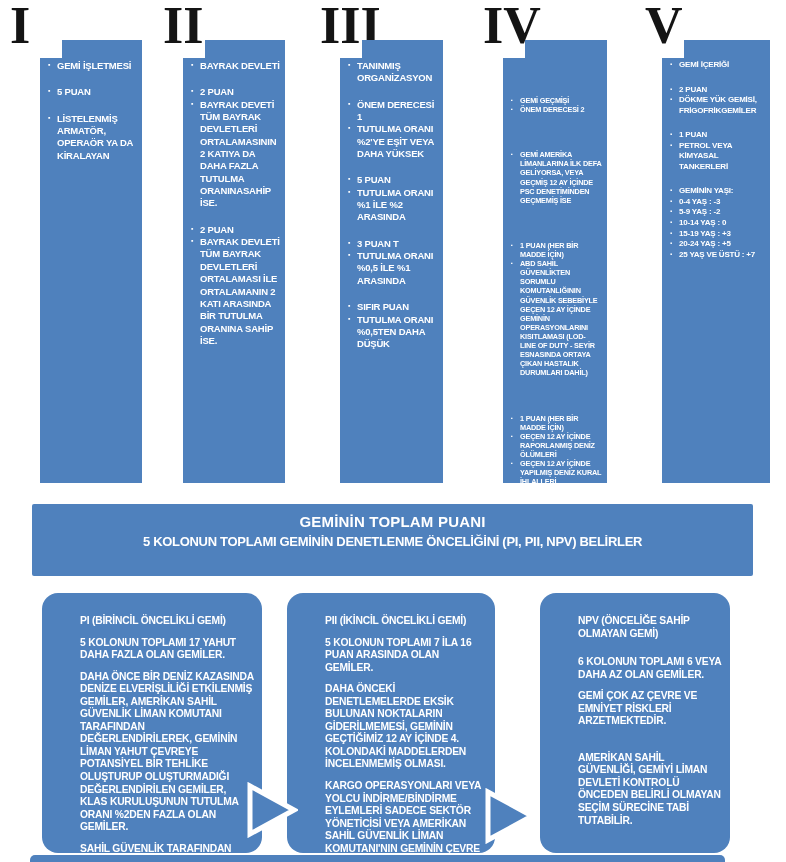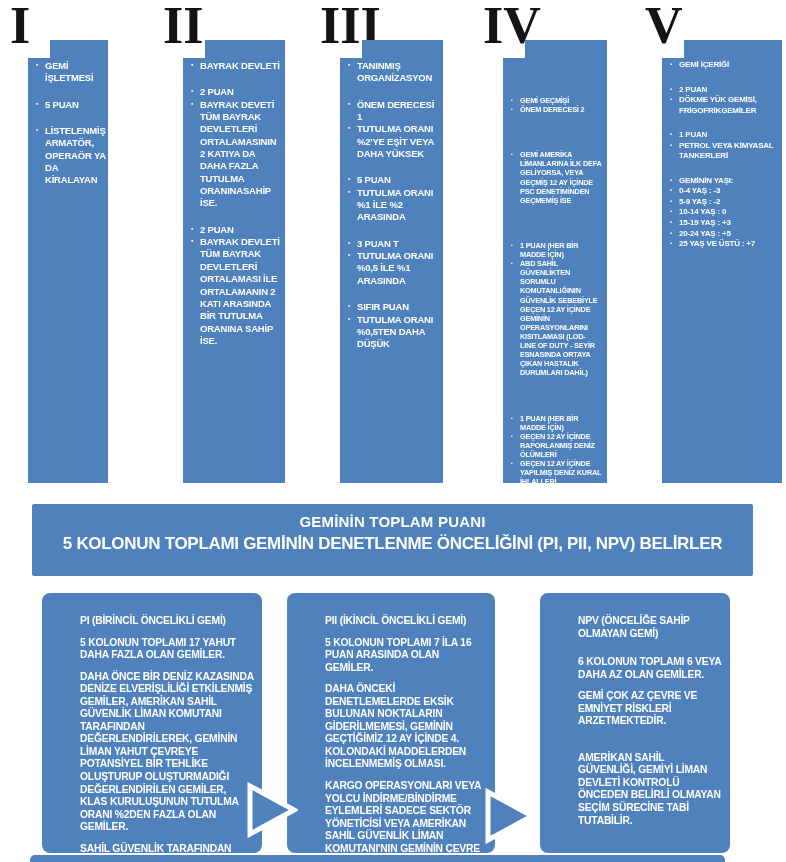--- a/index.html
+++ b/index.html
@@ -14,40 +14,40 @@
     position:absolute;top:0;
     font-family:"Liberation Serif",serif;font-weight:700;font-size:52px;line-height:1;
     color:#141414;
   }
   .colbox{
     position:absolute;top:40px;height:443px;box-sizing:border-box;
     background:var(--blue);color:#fff;font-weight:700;
     clip-path:polygon(0 18px,22px 18px,22px 0,100% 0,100% 100%,0 100%);
     padding:20px 5px 0 8px;letter-spacing:-0.2px;overflow:hidden;
   }
-  .col-1 .numeral{left:10px}  .col-1 .colbox{left:28px;width:80px;font-size:9.5px;line-height:1.3}
+  .col-1 .numeral{left:10px}  .col-1 .colbox{left:40px;width:102px;font-size:9.5px;line-height:1.3}
   .col-2 .numeral{left:163px} .col-2 .colbox{left:183px;width:102px;font-size:9.5px;line-height:1.3}
   .col-3 .numeral{left:320px} .col-3 .colbox{left:340px;width:103px;font-size:9.5px;line-height:1.3}
   .col-4 .numeral{left:483px} .col-4 .colbox{left:503px;width:104px;font-size:7.3px;line-height:1.25}
-  .col-5 .numeral{left:645px} .col-5 .colbox{left:662px;width:120px;font-size:8px;line-height:1.32}
+  .col-5 .numeral{left:645px} .col-5 .colbox{left:662px;width:108px;font-size:8px;line-height:1.32}
   .group{margin-bottom:14px;}
   .col-4 .group{margin-bottom:11px;margin-top:36px;}
   .bullet{display:grid;grid-template-columns:9px 1fr;align-items:start;}
   .marker{font-size:0.72em;transform:translateY(1px);}
   
   .banner{
     position:absolute;left:32px;top:504px;width:721px;height:72px;box-sizing:border-box;
     background:var(--blue);color:#fff;font-weight:700;text-align:center;border-radius:2px;
   }
   .banner-line1{font-size:15px;margin-top:9px;letter-spacing:0.2px;}
-  .banner-line2{font-size:17px;margin-top:4px;letter-spacing:-0.3px;white-space:nowrap;}
+  .banner-line2{font-size:13px;margin-top:4px;letter-spacing:-0.3px;white-space:nowrap;}
   
   .pbox{
     position:absolute;top:593px;height:260px;box-sizing:border-box;
-    background:var(--blue);border-radius:8px;color:#fff;font-weight:700;
+    background:var(--blue);border-radius:16px;color:#fff;font-weight:700;
     font-size:10.3px;line-height:1.22;padding:22px 8px 0 38px;letter-spacing:-0.2px;overflow:hidden;
   }
   .pbox p{margin:0 0 9px 0;}
   .pbox-1{left:42px;width:220px}
   .pbox-2{left:287px;width:208px}
   .pbox-3{left:540px;width:190px}
   .pbox-3 p.ptitle{margin-bottom:16px}
   .pbox-3 p:nth-child(3){margin-bottom:24px}
   
   .arrow{position:absolute;width:52px;height:56px;}

